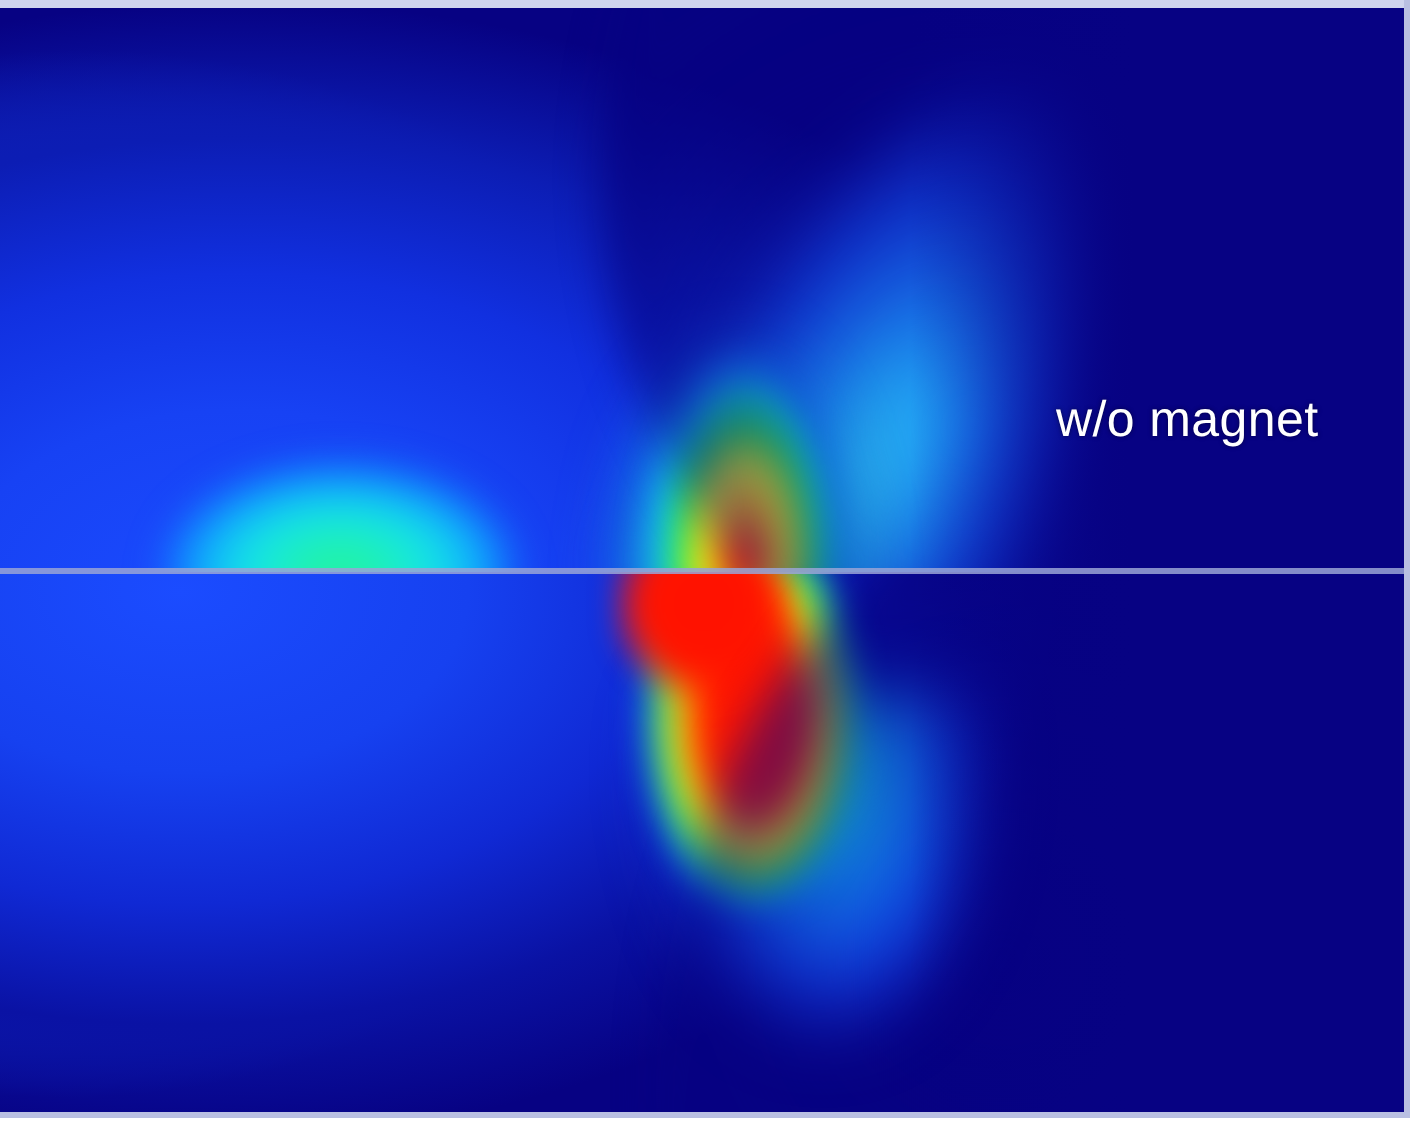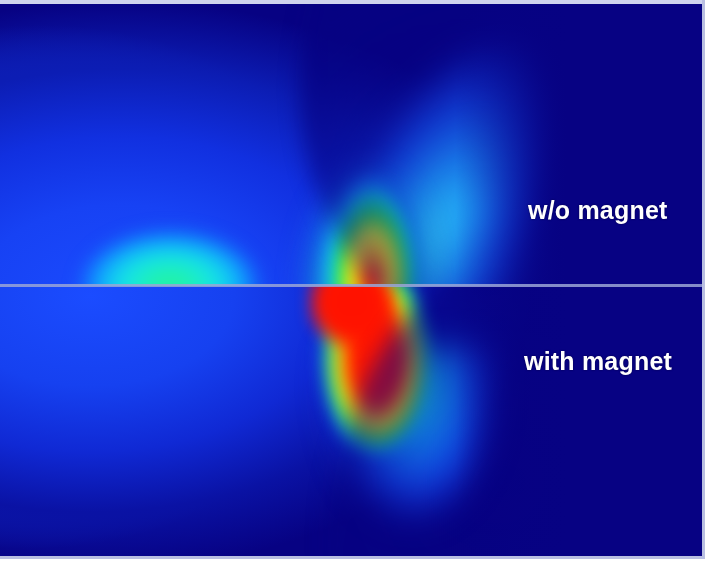--- a/index.html
+++ b/index.html
@@ -244,21 +244,21 @@
     background: #9aa4d6;
     opacity: 0.85;
     z-index: 30;
   }
 
   
   .label {
     position: absolute;
     color: #ffffff;
     font-size: 25px;
-    font-weight: 700;
+    font-weight: 400;
     letter-spacing: 0.2px;
     white-space: nowrap;
     z-index: 35;
     text-shadow: 0 0 2px rgba(0,0,16,0.55);
   }
   .label-wo   { left: 528px; top: 196px; }
   .label-with { left: 524px; top: 347px; }
 </style>
 </head>
 <body>
@@ -288,16 +288,15 @@
       <div class="navy-right"></div>
     </div>
 
     <div class="divider"></div>
 
     <div class="top-rule"></div>
     <div class="right-rule"></div>
     <div class="bottom-rule"></div>
 
     <div class="label label-wo">w/o magnet</div>
-    <div class="label label-with">with magnet</div>
 
   </div>
 </div>
 
 </body></html>

